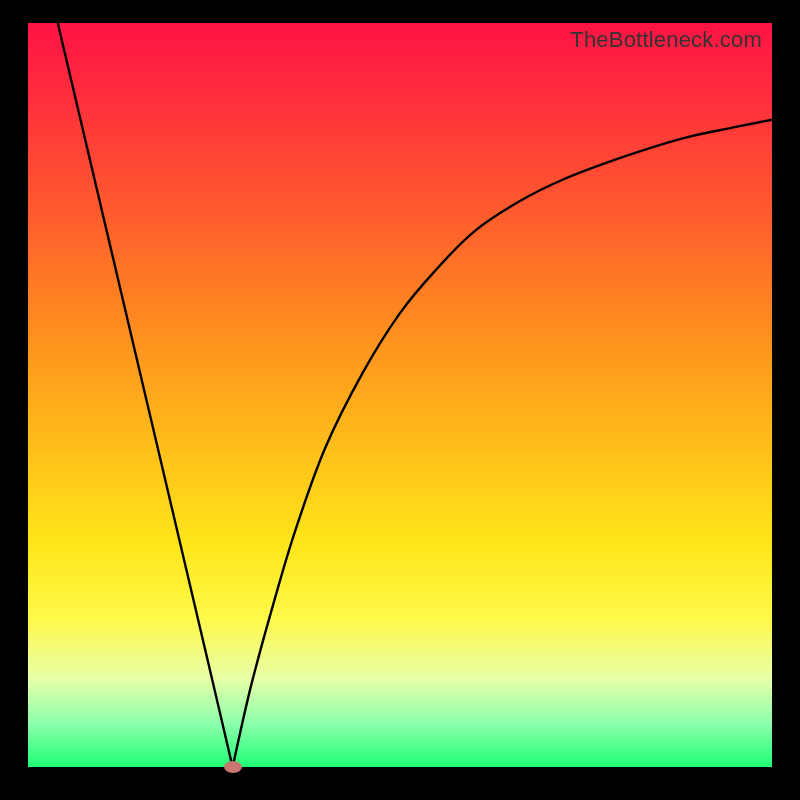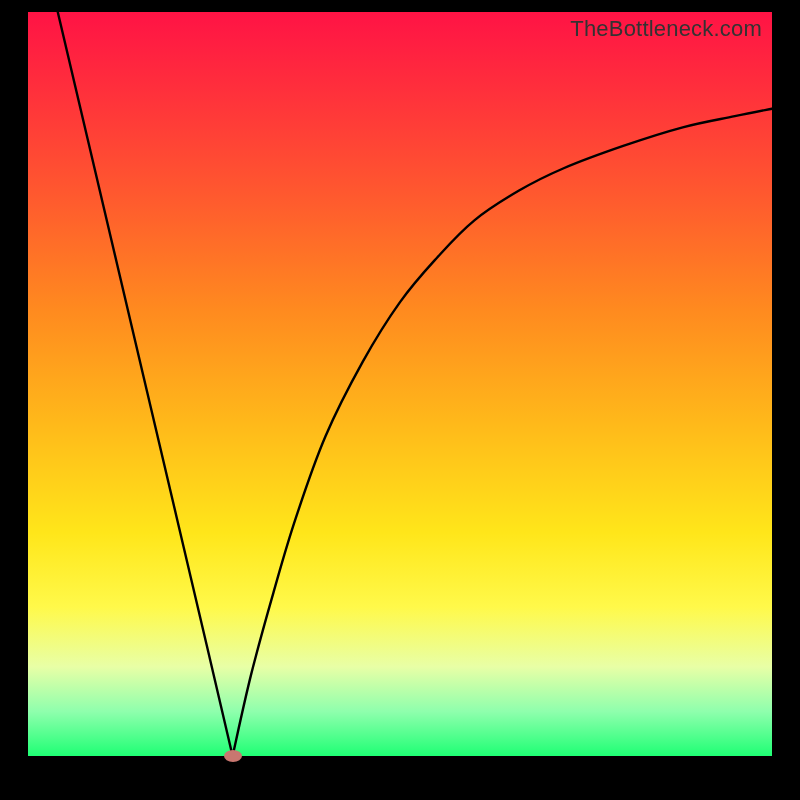--- a/index.html
+++ b/index.html
@@ -13,21 +13,21 @@
   }
   .frame {
     position: relative;
     width: 800px;
     height: 800px;
     background: #000;
   }
   .plot-area {
     position: absolute;
     left: 28px;
-    top: 12px;
+    top: 23px;
     width: 744px;
     height: 744px;
     
     background: linear-gradient(
       to bottom,
       #ff1345 0%,
       #ff2e3c 10%,
       #ff5a2e 25%,
       #ff8a1f 40%,
       #ffb81a 55%,

